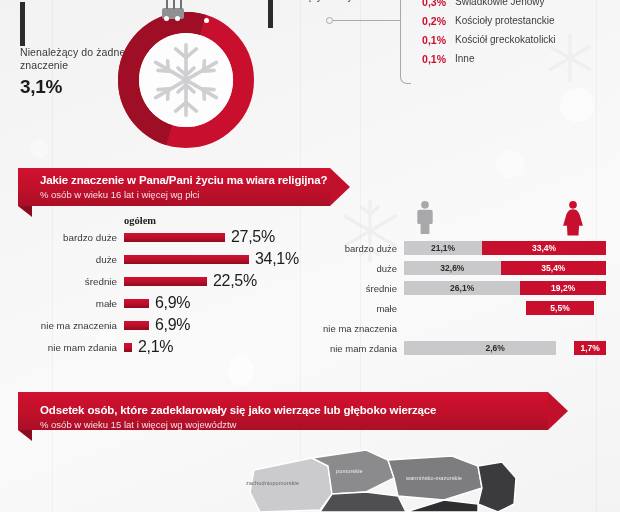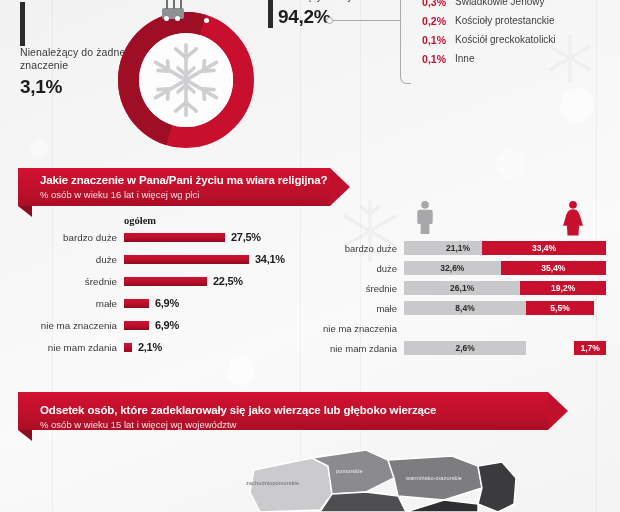--- a/index.html
+++ b/index.html
@@ -195,22 +195,22 @@
     padding-right: 7px;
     box-sizing: border-box;
     white-space: nowrap;
   }
   .cl-bar {
     height: 9px;
     background: linear-gradient(180deg, #d21130 0%, #bb0f2a 50%, #8f0b20 100%);
     flex: none;
   }
   .cl-val {
-    font-size: 11px;
-    font-weight: bold;
+    font-size: 16px;
+    font-weight: normal;
     color: #1c1c1c;
     margin-left: 6px;
     letter-spacing: -.3px;
     white-space: nowrap;
   }
 
   
   #chart-right { position: absolute; }
   .cr-row {
     display: flex;
@@ -351,21 +351,20 @@
     <div class="wire" style="left:62px;top:-6px;height:9px;"></div>
     <div class="dot-w" style="left:46px;top:10px;"></div>
     <div class="dot-w" style="left:57px;top:10px;"></div>
     <div class="dot-w" style="left:86px;top:12px;"></div>
   </div>
 
   <div class="top-label" style="left:268px;top:-10px;height:42px;">
     <div class="tick" style="height:38px;"></div>
     <div class="txt">
       <div class="cap">Należący do wyznania</div>
-      <div class="big">94,2%</div>
     </div>
   </div>
 
   <div class="leg-circle" style="left:326px;top:17px;"></div>
   <div class="leg-stub" style="left:333px;top:19.5px;width:68px;"></div>
   <div class="leg-connector" style="left:400px;top:-16px;width:10px;height:98px;"></div>
 
   <div id="legend" style="left:412px;top:-8px;width:200px;">
     <div class="leg-row">
       <div class="leg-pct">0,3%</div>
@@ -437,21 +436,21 @@
 
     <svg class="gender-icon" style="left:244px;top:0px;width:22px;height:36px;" viewBox="0 0 40 64">
       <circle cx="20" cy="8" r="7" fill="#c8102e"></circle>
       <path d="M20 16 c-7 0 -11 5 -13 13 l-5 17 h7 l1 18 h20 l1 -18 h7 l-5 -17 c-2 -8 -6 -13 -13 -13 z" fill="#c8102e"></path>
     </svg>
 
     <div style="margin-top:38px;">
       <div class="cr-row">
         <div class="cr-label">bardzo duże</div>
         <div class="cr-track">
-          <div class="cr-m" style="left:0;width:38.7%;padding-left:15px;">
+          <div class="cr-m" style="left:0;width:38.7%;">
               <span>21,1%</span>
             </div>
           <div class="cr-f" style="left:38.7%;right:0;">
               <span>33,4%</span>
             </div>
         </div>
       </div>
       <div class="cr-row">
         <div class="cr-label">duże</div>
         <div class="cr-track">
@@ -470,35 +469,32 @@
               <span>26,1%</span>
             </div>
           <div class="cr-f" style="left:57.6%;right:0;">
               <span>19,2%</span>
             </div>
         </div>
       </div>
       <div class="cr-row">
         <div class="cr-label">małe</div>
         <div class="cr-track">
-          <div class="cr-m" style="left:0;width:60.4%;">
-              <span>8,4%</span>
-            </div>
           <div class="cr-f" style="left:60.4%;right:12px;text-align:right;">
               <span>5,5%</span>
             </div>
         </div>
       </div>
       <div class="cr-row">
         <div class="cr-label">nie ma znaczenia</div>
       </div>
       <div class="cr-row">
         <div class="cr-label">nie mam zdania</div>
         <div class="cr-track">
-          <div class="cr-m" style="left:0;width:60.5%;">
+          <div class="cr-m" style="left:0;width:60.5%;padding-left:30px;">
               <span>2,6%</span>
             </div>
           <div class="cr-f" style="left:60.5%;right:0;margin-left:48px;">
               <span>1,7%</span>
             </div>
         </div>
       </div>
     </div>
   </div>
 

